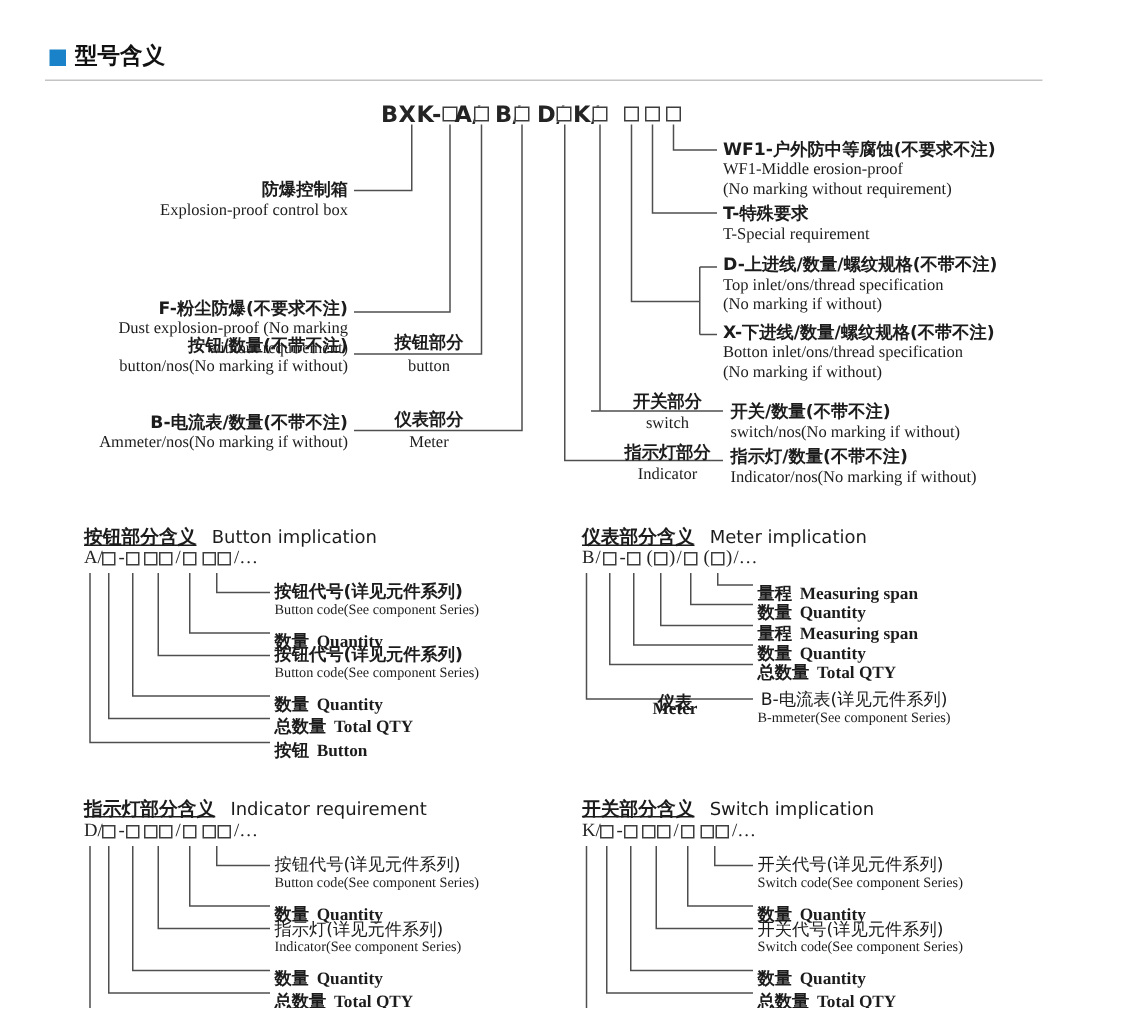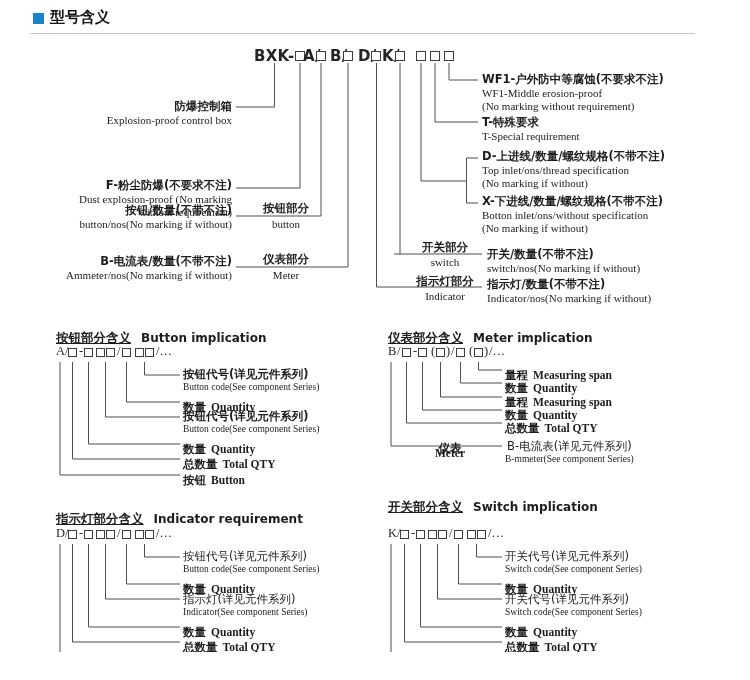--- a/index.html
+++ b/index.html
@@ -1,29 +1,29 @@
 <!DOCTYPE html>
 <html><head>
 <meta charset="utf-8">
 <style>
   * { margin:0; padding:0; box-sizing:border-box; }
   body { background:#ffffff; }
   .page { position:relative; width:750px; height:652px; background:#fff; overflow:hidden;
-          font-family:"DejaVu Sans","Liberation Sans",sans-serif; }
+          font-family:"DejaVu Sans","Liberation Sans",sans-serif;margin-top:20px; }
   .abs { position:absolute; white-space:nowrap; line-height:1.2; color:#1c1c1c; }
   .zh  { font-weight:bold; font-size:11.5px; }
   .en  { font-family:"Liberation Serif",serif; font-size:11px; font-weight:normal; }
   .ens { font-family:"Liberation Serif",serif; font-size:9.5px; font-weight:normal; }
   .enb { font-family:"Liberation Serif",serif; font-size:11.5px; font-weight:bold; }
   .fml { font-weight:bold; font-size:15px; color:#242424; letter-spacing:.3px; }
   .sf  { font-family:"Liberation Serif",serif; font-size:12.5px; color:#242424; }
   .bx  { position:absolute; width:9px; height:9px; border:1.2px solid #3d3d3d; background:#fff; }
   .bxL { width:10px; height:10px; }
   .ttl-zh { font-weight:bold; font-size:12.5px;text-decoration:underline; }
-  .ttl-en { font-weight:bold; font-size:12px; }
+  .ttl-en { font-weight:normal; font-size:12px; }
   .ctr { text-align:center; }
   .rt  { text-align:right; }
   .hdr-sq { position:absolute; left:33px; top:13px; width:11px; height:11px; }
   .hdr-zh { position:absolute; left:50px; top:8px; font-weight:bold; font-size:15px; color:#111; }
   .hdr-en { position:absolute; left:118px; top:9px; font-weight:bold; font-size:14.5px; color:#1b1b1b; }
   .divider { position:absolute; left:30px; top:33px; width:665px; height:1px; background:#c4c4c4; }
   svg.lines { position:absolute; left:0; top:0; pointer-events:none; }
 </style>
 </head>
 <body>
@@ -152,21 +152,21 @@
     <div class="zh">T-特殊要求</div>
     <div class="en">T-Special requirement</div>
   </div>
   <div class="abs" style="left:482px; top:150px;">
     <div class="zh">D-上进线/数量/螺纹规格(不带不注)</div>
     <div class="en">Top inlet/ons/thread specification</div>
     <div class="en">(No marking if without)</div>
   </div>
   <div class="abs" style="left:482px; top:195px;">
     <div class="zh">X-下进线/数量/螺纹规格(不带不注)</div>
-    <div class="en">Botton inlet/ons/without specification</div>
+    <div class="en">Botton inlet/ons/thread specification</div>
     <div class="en">(No marking if without)</div>
   </div>
 
   <div class="abs" style="left:56px; top:327px;">
     <span class="ttl-zh">按钮部分含义</span>
     <span class="ttl-en" style="margin-left:5px;">Button implication</span>
   </div>
   <span class="abs sf" style="left:56px; top:344px;">A/</span>
   <div class="bx" style="left:68px; top:348px;"></div>
   <span class="abs sf" style="left:79px; top:344px;">-</span>
@@ -288,21 +288,21 @@
   </div>
   <div class="abs" style="left:183px; top:636px;">
     <span class="zh">总数量</span>
     <span class="enb">Total QTY</span>
   </div>
   <div class="abs" style="left:183px; top:651px;">
     <span class="zh">指示灯</span>
     <span class="enb">Indicator</span>
   </div>
 
-  <div class="abs" style="left:388px; top:496px;">
+  <div class="abs" style="left:388px; top:508px;">
     <span class="ttl-zh">开关部分含义</span>
     <span class="ttl-en" style="margin-left:5px;">Switch implication</span>
   </div>
   <span class="abs sf" style="left:388px; top:526px;">K/</span>
   <div class="bx" style="left:400px; top:530px;"></div>
   <span class="abs sf" style="left:411px; top:526px;">-</span>
   <div class="bx" style="left:416px; top:530px;"></div>
   <div class="bx" style="left:428px; top:530px;"></div>
   <div class="bx" style="left:438px; top:530px;"></div>
   <span class="abs sf" style="left:449px; top:526px;">/</span>

